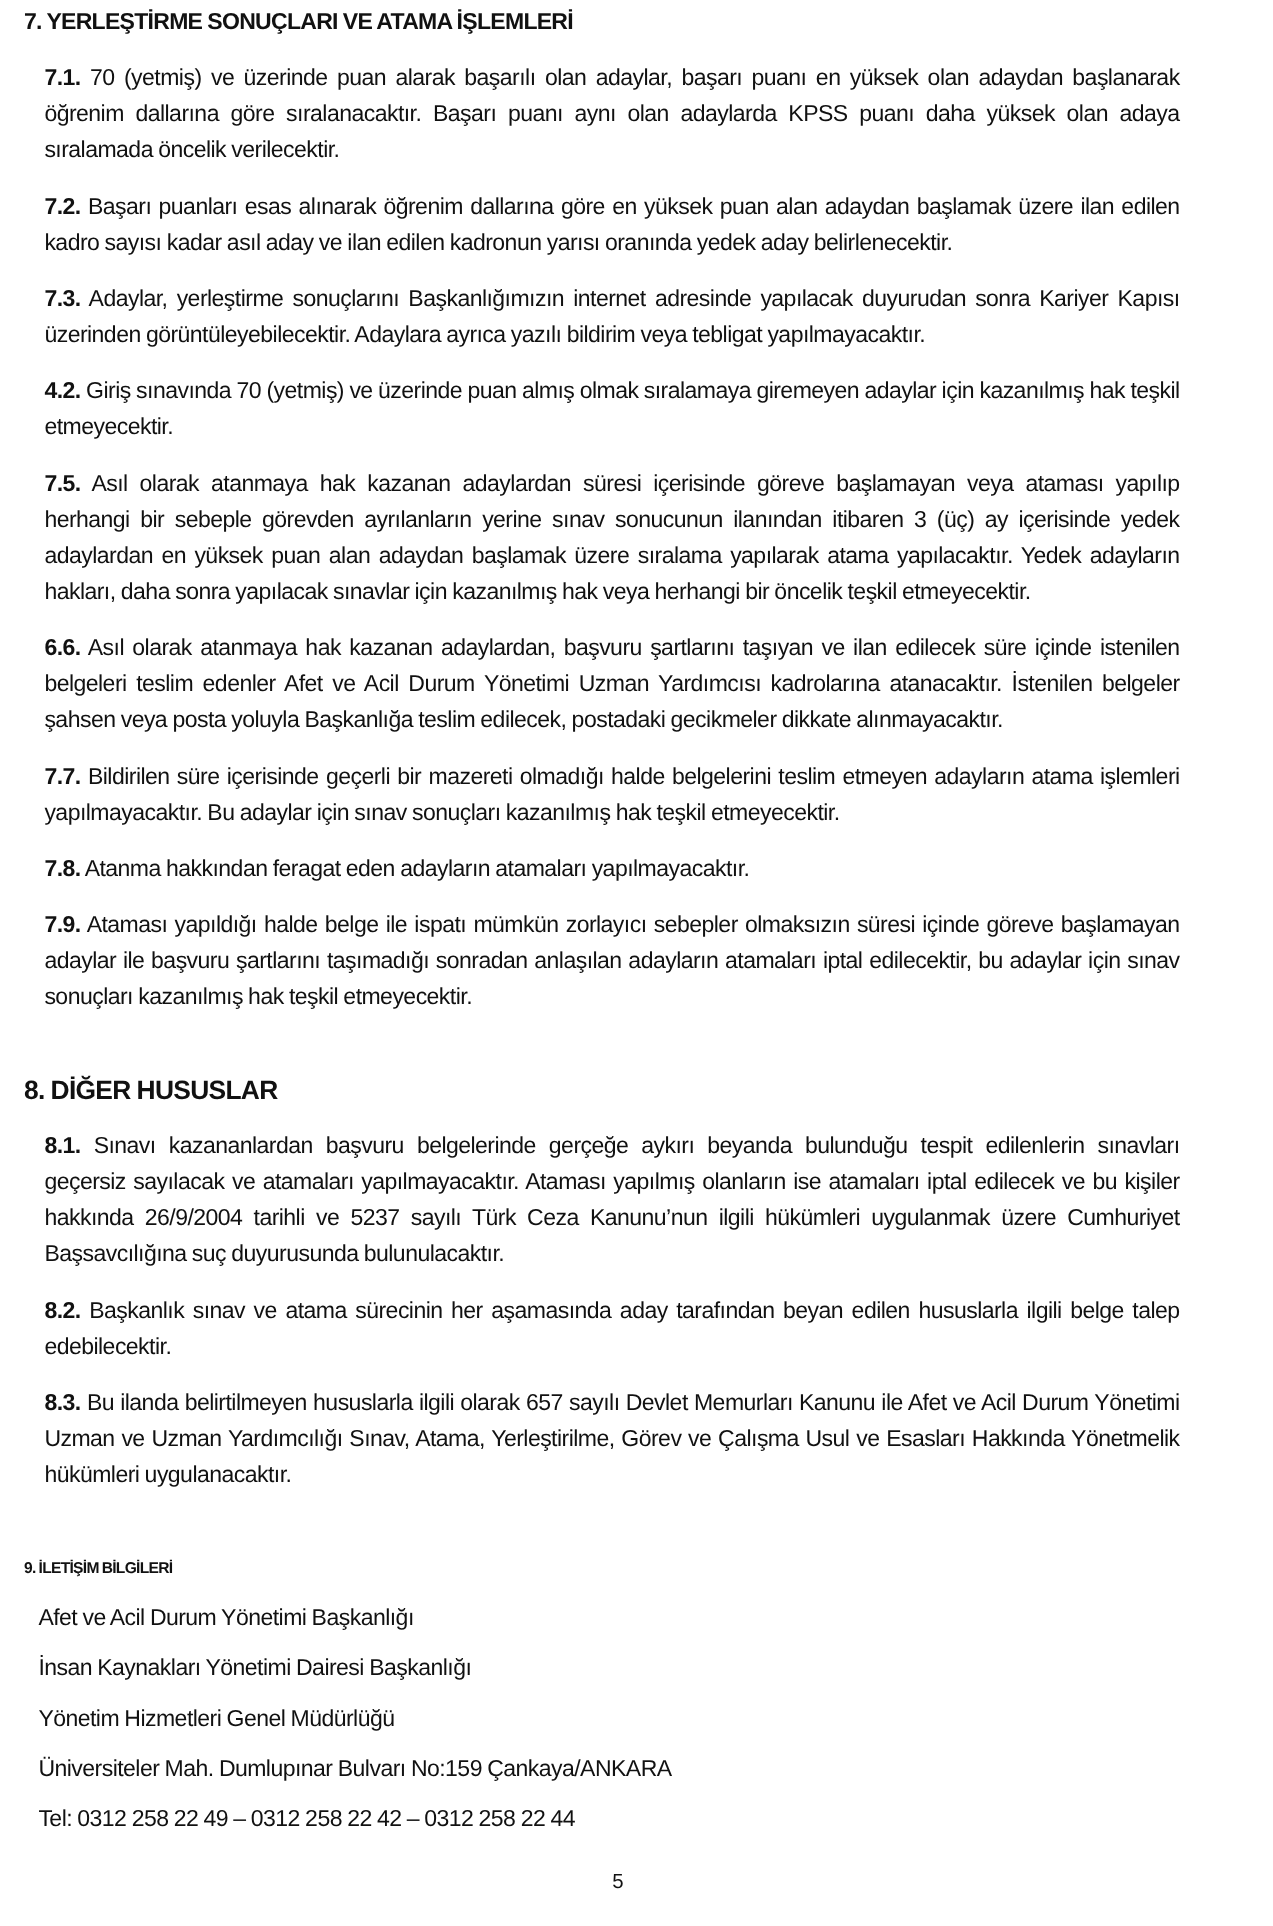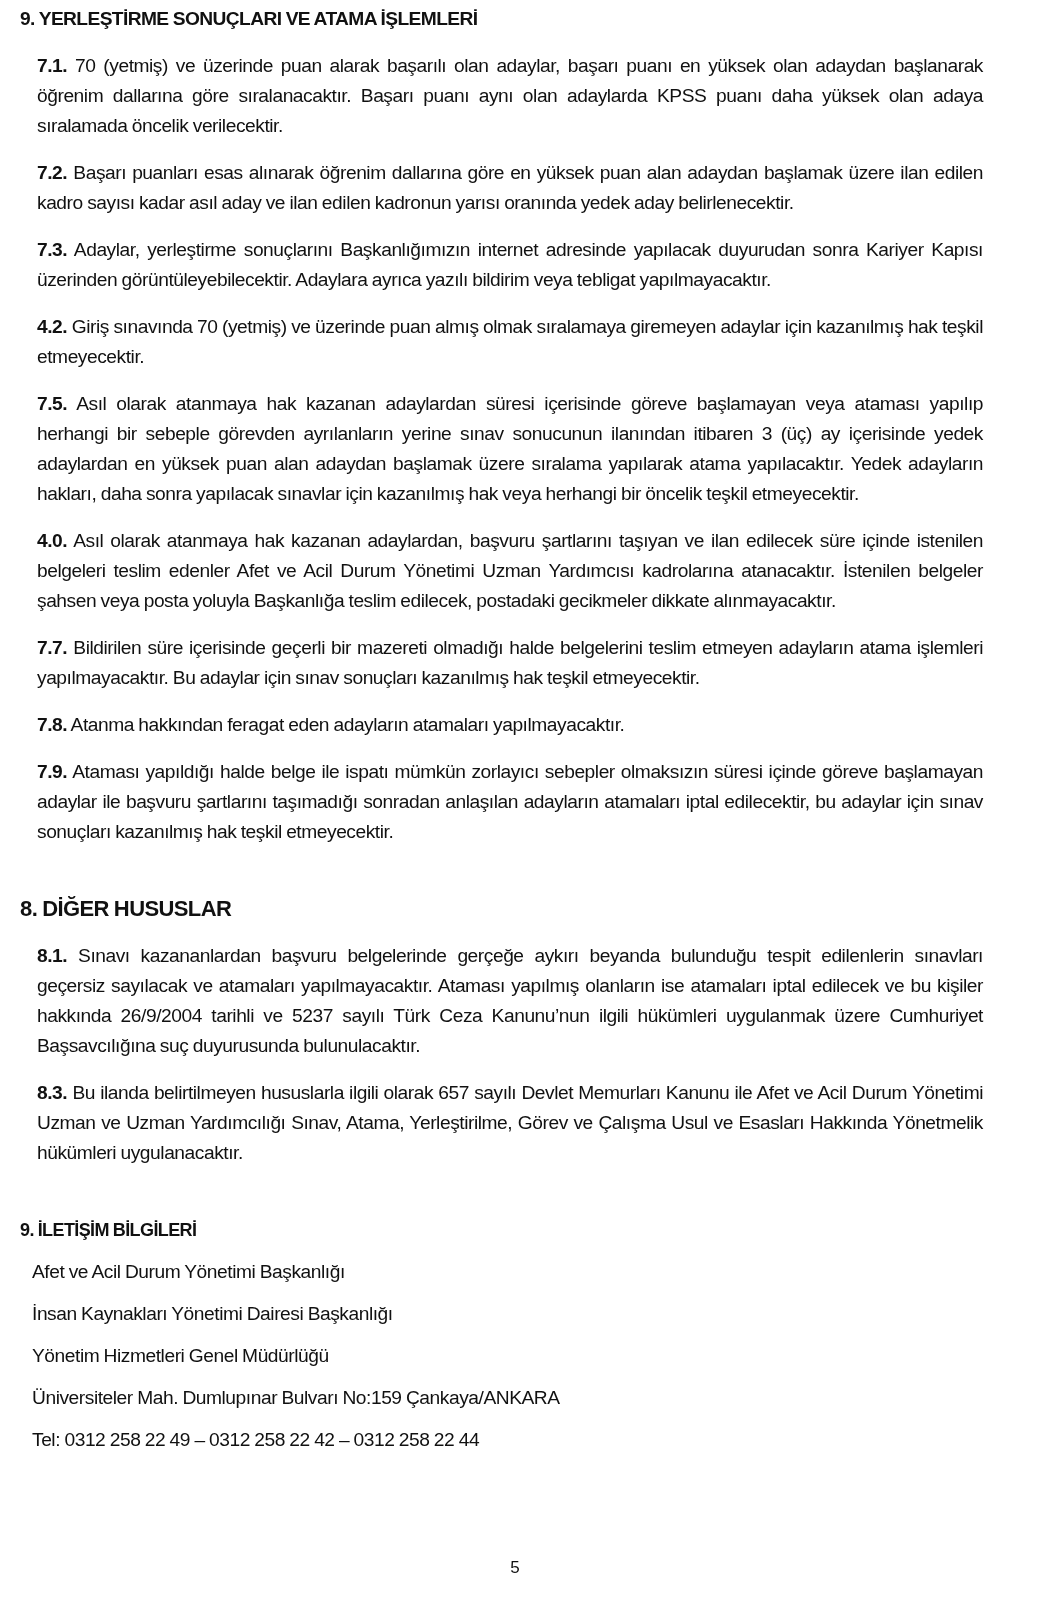--- a/index.html
+++ b/index.html
@@ -57,44 +57,45 @@
     font-size: 17px;
     line-height: 20px;
   }
 </style>
 </head>
 <body>
 
 <div class="page">
 
   <section>
-    <h2 class="section-heading" style="font-size:19.2px;">9. YERLEŞTİRME SONUÇLARI VE ATAMA İŞLEMLERİ</h2>
+    <h2 class="section-heading" style="font-size:19.2px;">7. YERLEŞTİRME SONUÇLARI VE ATAMA İŞLEMLERİ</h2>
     <p class="para"><span class="para-num">7.1.</span><span> 70 (yetmiş) ve üzerinde puan alarak başarılı olan adaylar, başarı puanı en yüksek olan adaydan başlanarak öğrenim dallarına göre sıralanacaktır. Başarı puanı aynı olan adaylarda KPSS puanı daha yüksek olan adaya sıralamada öncelik verilecektir.</span></p>
     <p class="para"><span class="para-num">7.2.</span><span> Başarı puanları esas alınarak öğrenim dallarına göre en yüksek puan alan adaydan başlamak üzere ilan edilen kadro sayısı kadar asıl aday ve ilan edilen kadronun yarısı oranında yedek aday belirlenecektir.</span></p>
     <p class="para"><span class="para-num">7.3.</span><span> Adaylar, yerleştirme sonuçlarını Başkanlığımızın internet adresinde yapılacak duyurudan sonra Kariyer Kapısı üzerinden görüntüleyebilecektir. Adaylara ayrıca yazılı bildirim veya tebligat yapılmayacaktır.</span></p>
     <p class="para"><span class="para-num">4.2.</span><span> Giriş sınavında 70 (yetmiş) ve üzerinde puan almış olmak sıralamaya giremeyen adaylar için kazanılmış hak teşkil etmeyecektir.</span></p>
     <p class="para"><span class="para-num">7.5.</span><span> Asıl olarak atanmaya hak kazanan adaylardan süresi içerisinde göreve başlamayan veya ataması yapılıp herhangi bir sebeple görevden ayrılanların yerine sınav sonucunun ilanından itibaren 3 (üç) ay içerisinde yedek adaylardan en yüksek puan alan adaydan başlamak üzere sıralama yapılarak atama yapılacaktır. Yedek adayların hakları, daha sonra yapılacak sınavlar için kazanılmış hak veya herhangi bir öncelik teşkil etmeyecektir.</span></p>
-    <p class="para"><span class="para-num">4.0.</span><span> Asıl olarak atanmaya hak kazanan adaylardan, başvuru şartlarını taşıyan ve ilan edilecek süre içinde istenilen belgeleri teslim edenler Afet ve Acil Durum Yönetimi Uzman Yardımcısı kadrolarına atanacaktır. İstenilen belgeler şahsen veya posta yoluyla Başkanlığa teslim edilecek, postadaki gecikmeler dikkate alınmayacaktır.</span></p>
+    <p class="para"><span class="para-num">6.6.</span><span> Asıl olarak atanmaya hak kazanan adaylardan, başvuru şartlarını taşıyan ve ilan edilecek süre içinde istenilen belgeleri teslim edenler Afet ve Acil Durum Yönetimi Uzman Yardımcısı kadrolarına atanacaktır. İstenilen belgeler şahsen veya posta yoluyla Başkanlığa teslim edilecek, postadaki gecikmeler dikkate alınmayacaktır.</span></p>
     <p class="para"><span class="para-num">7.7.</span><span> Bildirilen süre içerisinde geçerli bir mazereti olmadığı halde belgelerini teslim etmeyen adayların atama işlemleri yapılmayacaktır. Bu adaylar için sınav sonuçları kazanılmış hak teşkil etmeyecektir.</span></p>
     <p class="para"><span class="para-num">7.8.</span><span> Atanma hakkından feragat eden adayların atamaları yapılmayacaktır.</span></p>
     <p class="para"><span class="para-num">7.9.</span><span> Ataması yapıldığı halde belge ile ispatı mümkün zorlayıcı sebepler olmaksızın süresi içinde göreve başlamayan adaylar ile başvuru şartlarını taşımadığı sonradan anlaşılan adayların atamaları iptal edilecektir, bu adaylar için sınav sonuçları kazanılmış hak teşkil etmeyecektir.</span></p>
   </section>
 
   <div class="spacer"></div>
 
   <section>
     <h2 class="section-heading" style="font-size:22px;">8. DİĞER HUSUSLAR</h2>
     <p class="para"><span class="para-num">8.1.</span><span> Sınavı kazananlardan başvuru belgelerinde gerçeğe aykırı beyanda bulunduğu tespit edilenlerin sınavları geçersiz sayılacak ve atamaları yapılmayacaktır. Ataması yapılmış olanların ise atamaları iptal edilecek ve bu kişiler hakkında 26/9/2004 tarihli ve 5237 sayılı Türk Ceza Kanunu’nun ilgili hükümleri uygulanmak üzere Cumhuriyet Başsavcılığına suç duyurusunda bulunulacaktır.</span></p>
+    <p class="para"><span class="para-num">8.2.</span><span> Başkanlık sınav ve atama sürecinin her aşamasında aday tarafından beyan edilen hususlarla ilgili belge talep edebilecektir.</span></p>
     <p class="para"><span class="para-num">8.3.</span><span> Bu ilanda belirtilmeyen hususlarla ilgili olarak 657 sayılı Devlet Memurları Kanunu ile Afet ve Acil Durum Yönetimi Uzman ve Uzman Yardımcılığı Sınav, Atama, Yerleştirilme, Görev ve Çalışma Usul ve Esasları Hakkında Yönetmelik hükümleri uygulanacaktır.</span></p>
   </section>
 
   <div class="spacer"></div>
 
   <section>
-    <h2 class="section-heading" style="font-size:18px;">9. İLETİŞİM BİLGİLERİ</h2>
+    <h2 class="section-heading" style="font-size:13px;">9. İLETİŞİM BİLGİLERİ</h2>
     <p class="contact-line">Afet ve Acil Durum Yönetimi Başkanlığı</p>
     <p class="contact-line">İnsan Kaynakları Yönetimi Dairesi Başkanlığı</p>
     <p class="contact-line">Yönetim Hizmetleri Genel Müdürlüğü</p>
     <p class="contact-line">Üniversiteler Mah. Dumlupınar Bulvarı No:159 Çankaya/ANKARA</p>
     <p class="contact-line">Tel: 0312 258 22 49 – 0312 258 22 42 – 0312 258 22 44</p>
   </section>
 
   <div class="spacer"></div>
 
 </div>

